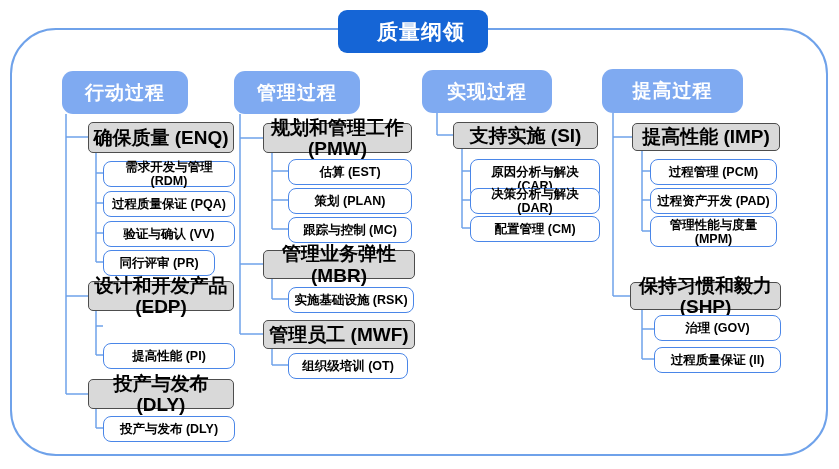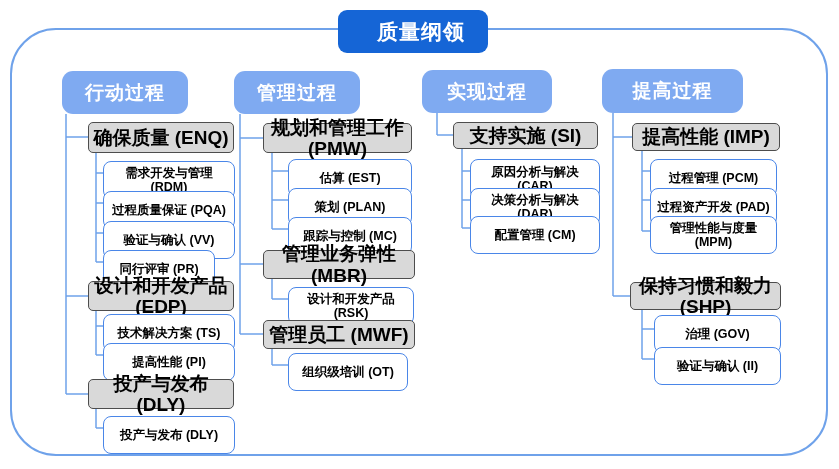--- a/index.html
+++ b/index.html
@@ -24,21 +24,21 @@
   .hdr{
     background:#7faaf1;color:#fff;border-radius:11px;font-size:19px;
     letter-spacing:1px;z-index:2;
   }
   .g{
     background:#d9d9d9;border:1.6px solid #4d4d4d;border-radius:5px;
     font-size:19px;z-index:2;
   }
   .w{
     background:#ffffff;border:1.4px solid #4a86e8;border-radius:8px;
-    font-size:12.5px;z-index:2;padding:18px 4px;
+    font-size:12.5px;z-index:2;padding:12px 4px;
   }
 </style>
 </head>
 <body>
 
 <div class="stage">
 
   <div class="frame"></div>
 
   <svg class="lines" viewBox="0 0 839 469" fill="none" stroke="#6fa2ea" stroke-width="1.5">
@@ -67,40 +67,39 @@
   <div class="node hdr" style="left:234px;top:71px;width:126px;height:43px">管理过程</div>
   <div class="node hdr" style="left:422px;top:70px;width:130px;height:43px">实现过程</div>
   <div class="node hdr" style="left:602px;top:69px;width:141px;height:44px">提高过程</div>
 
   <div class="node g" style="left:88px;top:122px;width:146px;height:31px">确保质量 (ENQ)</div>
   <div class="node w" style="left:103px;top:161px;width:132px;height:25px">需求开发与管理 (RDM)</div>
   <div class="node w" style="left:103px;top:191px;width:132px;height:24px">过程质量保证 (PQA)</div>
   <div class="node w" style="left:103px;top:221px;width:132px;height:24px">验证与确认 (VV)</div>
   <div class="node w" style="left:103px;top:250px;width:112px;height:24px">同行评审 (PR)</div>
   <div class="node g" style="left:88px;top:281px;width:146px;height:30px">设计和开发产品 (EDP)</div>
-  <div class="node w" style="left:103px;top:314px;width:132px;height:25px">技术解决方案 (TS)</div>
   <div class="node w" style="left:103px;top:343px;width:132px;height:25px">提高性能 (PI)</div>
   <div class="node g" style="left:88px;top:379px;width:146px;height:30px">投产与发布 (DLY)</div>
   <div class="node w" style="left:103px;top:416px;width:132px;height:24px">投产与发布 (DLY)</div>
 
   <div class="node g" style="left:263px;top:123px;width:149px;height:30px">规划和管理工作 (PMW)</div>
   <div class="node w" style="left:288px;top:159px;width:124px;height:24px">估算 (EST)</div>
   <div class="node w" style="left:288px;top:188px;width:124px;height:24px">策划 (PLAN)</div>
   <div class="node w" style="left:288px;top:217px;width:124px;height:24px">跟踪与控制 (MC)</div>
   <div class="node g" style="left:263px;top:250px;width:152px;height:29px">管理业务弹性 (MBR)</div>
-  <div class="node w" style="left:288px;top:287px;width:126px;height:24px">设计和开发产品 (RSK)</div>
+  <div class="node w" style="left:288px;top:287px;width:126px;height:24px">实施基础设施 (RSK)</div>
   <div class="node g" style="left:263px;top:320px;width:152px;height:29px">管理员工 (MWF)</div>
   <div class="node w" style="left:288px;top:353px;width:120px;height:24px">组织级培训 (OT)</div>
 
   <div class="node g" style="left:453px;top:122px;width:145px;height:27px">支持实施 (SI)</div>
   <div class="node w" style="left:470px;top:159px;width:130px;height:40px">原因分析与解决 (CAR)</div>
   <div class="node w" style="left:470px;top:188px;width:130px;height:24px">决策分析与解决 (DAR)</div>
   <div class="node w" style="left:470px;top:216px;width:130px;height:24px">配置管理 (CM)</div>
 
   <div class="node g" style="left:632px;top:123px;width:148px;height:28px">提高性能 (IMP)</div>
   <div class="node w" style="left:650px;top:159px;width:127px;height:24px">过程管理 (PCM)</div>
   <div class="node w" style="left:650px;top:188px;width:127px;height:24px">过程资产开发 (PAD)</div>
   <div class="node w" style="left:650px;top:216px;width:127px;height:31px">管理性能与度量 (MPM)</div>
   <div class="node g" style="left:630px;top:282px;width:151px;height:28px">保持习惯和毅力 (SHP)</div>
   <div class="node w" style="left:654px;top:315px;width:127px;height:16px">治理 (GOV)</div>
-  <div class="node w" style="left:654px;top:347px;width:127px;height:24px">验证与确认 (II)</div>
+  <div class="node w" style="left:654px;top:347px;width:127px;height:24px">过程质量保证 (II)</div>
 
 </div>
 
 </body></html>

